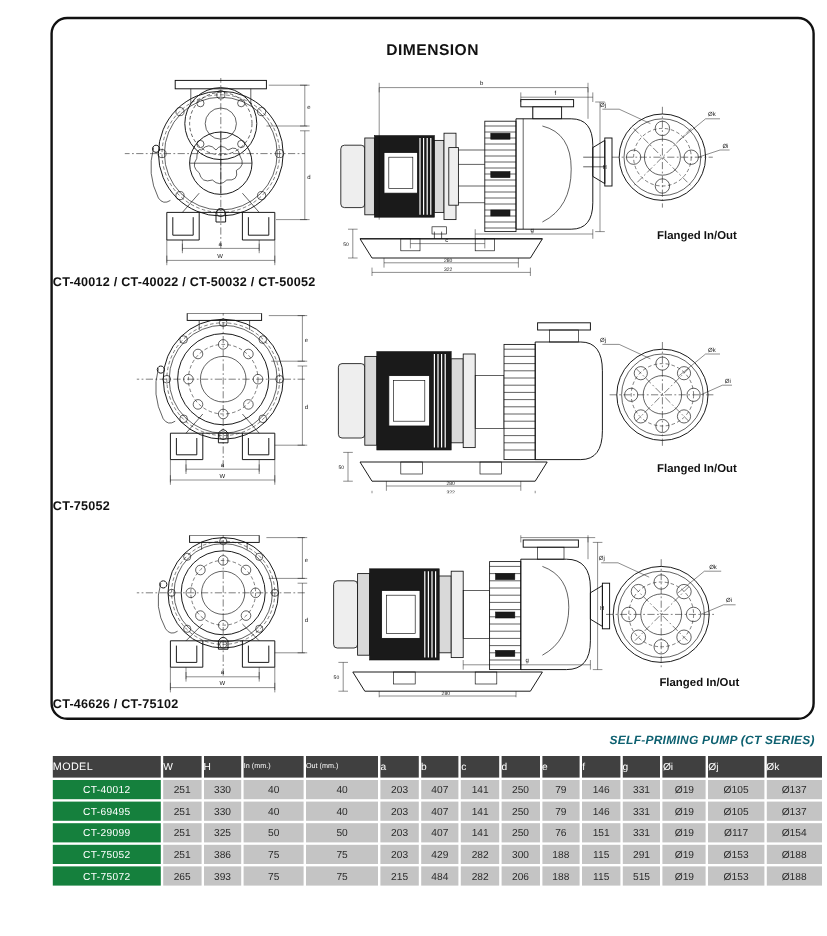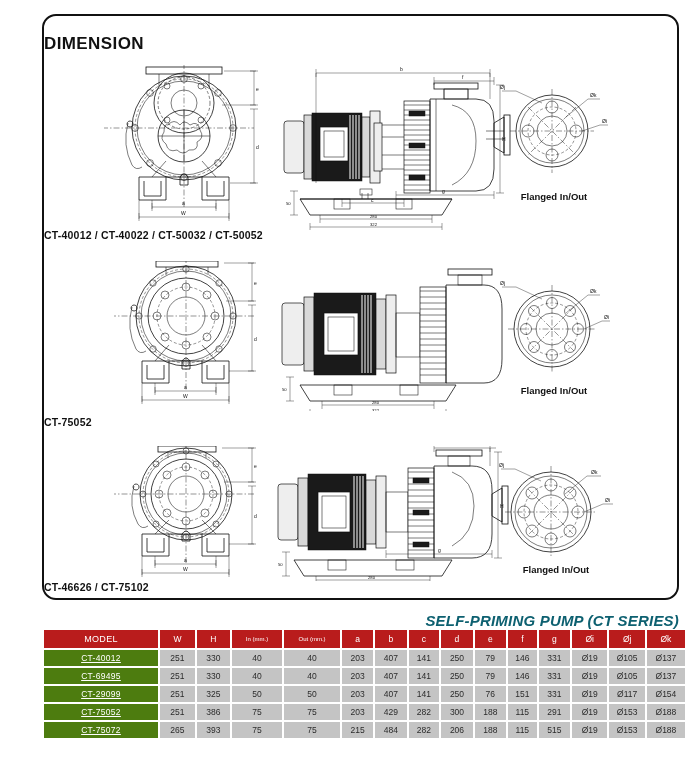--- a/index.html
+++ b/index.html
@@ -4,77 +4,77 @@
 <style>
   html,body{margin:0;padding:0;background:#ffffff;}
   body{width:689px;height:780px;position:relative;font-family:"Liberation Sans",sans-serif;overflow:hidden;}
 
   
   .frame{
     position:absolute;left:42px;top:14px;width:637px;height:586px;
     border:2.5px solid #111;border-radius:14px;box-sizing:border-box;background:#fff;
   }
   .dimension-title{
-    position:absolute;left:0;top:18px;width:100%;text-align:left;
-    font-size:17px;font-weight:bold;letter-spacing:.4px;color:#111;
+    position:absolute;left:0;top:18px;width:100%;text-align:center;
+    font-size:13px;font-weight:bold;letter-spacing:.4px;color:#111;
   }
 
   
   .section{position:absolute;left:0;width:637px;}
   .sec1{top:45px;height:200px;}
   .sec2{top:245px;height:190px;}
   .sec3{top:430px;height:155px;}
 
   .caption{
     position:absolute;width:100%;
     font-size:10.5px;font-weight:bold;color:#111;letter-spacing:.2px;
   }
   .sec1 .caption{top:168px;}
   .sec2 .caption{top:155px;}
   .sec3 .caption{top:135px;}
 
   .flange-cap{
-    position:absolute;font-size:9.5px;font-weight:bold;color:#111;text-align:center;
+    position:absolute;font-size:9.5px;font-weight:bold;color:#111;text-align:right;
     width:120px;
   }
 
   svg{display:block;}
   .ln{fill:none;stroke:#111;stroke-width:.8;}
   .lnt{fill:none;stroke:#111;stroke-width:.55;}
   .lnh{fill:none;stroke:#111;stroke-width:.45;}
   .ctr{fill:none;stroke:#111;stroke-width:.45;stroke-dasharray:6 2 1.5 2;}
   .dim{fill:none;stroke:#111;stroke-width:.4;}
   .fillg{fill:#d9d9d9;stroke:#111;stroke-width:.7;}
   .fillgg{fill:#eeeeee;stroke:#111;stroke-width:.7;}
   .filld{fill:#1a1a1a;stroke:#111;stroke-width:.5;}
   .fillw{fill:#ffffff;stroke:#111;stroke-width:.7;}
   .dlab{font-family:"Liberation Sans",sans-serif;font-size:5px;fill:#111;}
   .dlab2{font-family:"Liberation Sans",sans-serif;font-size:4.2px;fill:#111;}
 
   
   .tbl-title{
     position:absolute;right:10px;top:612px;
-    font-size:15px;font-weight:bold;color:#0d6070;letter-spacing:.2px;
+    font-size:10px;font-weight:bold;color:#0d6070;letter-spacing:.2px;
     font-style:italic;
   }
   table.specs{
     position:absolute;left:42px;top:628px;border-collapse:separate;border-spacing:2px;
     width:645px;
   }
   table.specs th{
-    background:#b91c1c;color:#ffffff;font-size:8.5px;font-weight:normal;
-    text-align:center;padding:4px 12px;border:0;
+    background:#404040;color:#ffffff;font-size:8.5px;font-weight:normal;
+    text-align:left;padding:4px 0;border:0;
   }
   table.specs th.model{font-size:9px;width:90px;letter-spacing:.3px;}
   table.specs th.small{font-size:6px;}
   table.specs td{
     background:#c4c4c4;color:#2b2b2b;font-size:8.5px;text-align:center;padding:3px 0;border:0;
   }
   table.specs td.model{
-    background:#4d7c0f;color:#ffffff;font-size:8.5px;letter-spacing:.3px;text-decoration:underline;
+    background:#15803d;color:#ffffff;font-size:8.5px;letter-spacing:.3px;
   }
 </style>
 </head>
 <body>
 
 <div class="frame">
 
   <div class="dimension-title">DIMENSION</div>
 
   <div class="section sec1">

